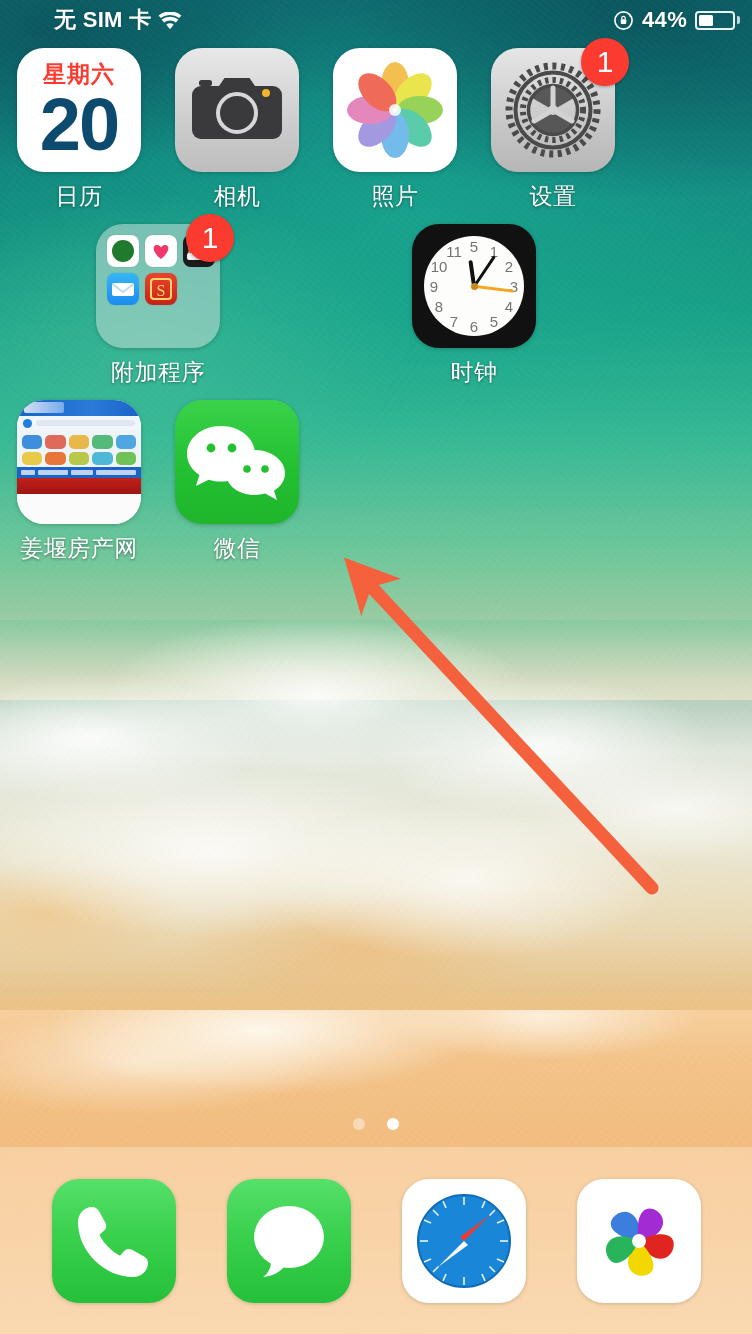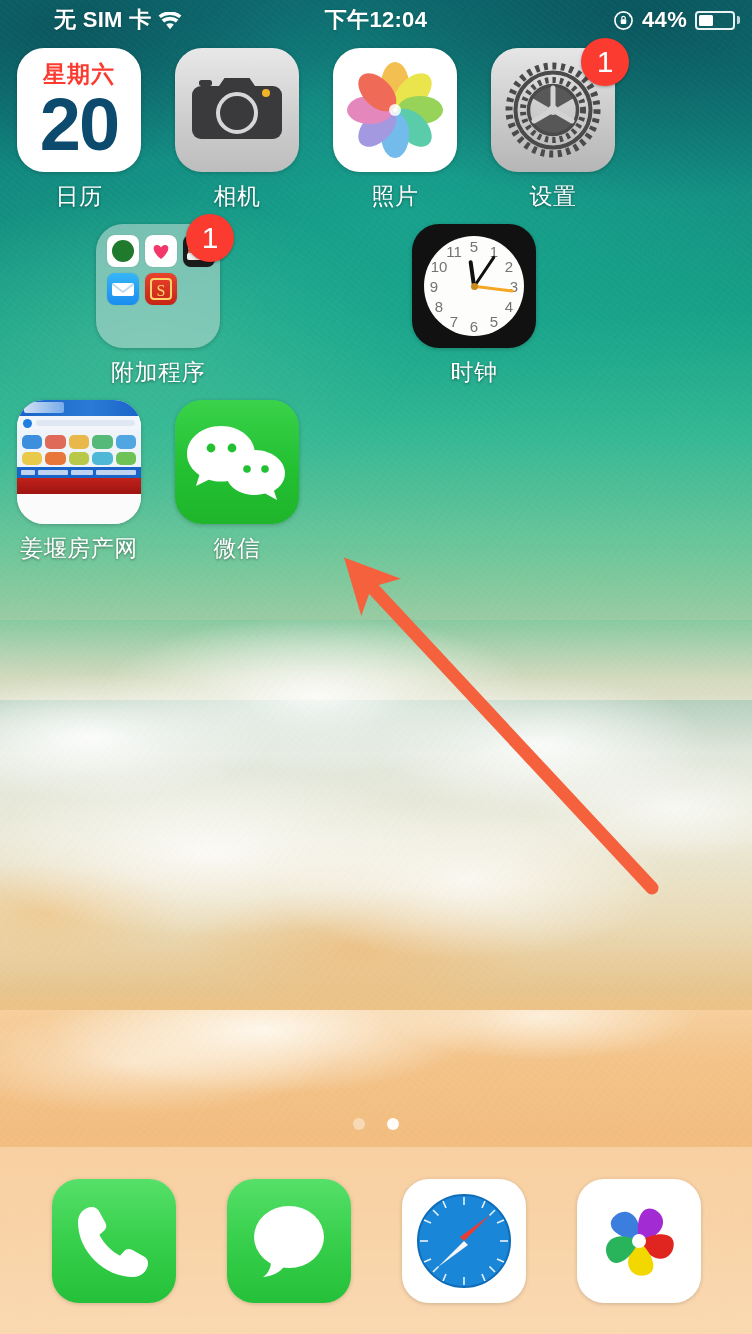--- a/index.html
+++ b/index.html
@@ -224,21 +224,20 @@
       <span>无 SIM 卡</span>
       <span class="wifi-icon">
         <svg viewBox="0 0 24 19" width="24" height="19">
           <path d="M12 17.2 L8.2 12.6 A6.4 6.4 0 0 1 15.8 12.6 Z" fill="#fff"></path>
           <path d="M3.6 7.6 A13.4 13.4 0 0 1 20.4 7.6 L17.9 10.6 A9.6 9.6 0 0 0 6.1 10.6 Z" fill="#fff"></path>
           <path d="M0.6 3.4 A18.4 18.4 0 0 1 23.4 3.4 L21.2 6.1 A14.9 14.9 0 0 0 2.8 6.1 Z" fill="#fff"></path>
         </svg>
       </span>
     </div>
 
-    <div id="sb-center">下午12:04</div>
 
     <div id="sb-right">
       <span class="rotlock-icon">
         <svg viewBox="0 0 22 22" width="21" height="21">
           <circle cx="11" cy="11" r="9" fill="none" stroke="#fff" stroke-width="1.7"></circle>
           <rect x="8.1" y="9.6" width="5.8" height="5" rx="1.1" fill="#fff"></rect>
           <path d="M9.2 9.6 v-1.1 a1.8 1.8 0 0 1 3.6 0 v1.1" fill="none" stroke="#fff" stroke-width="1.3"></path>
           <path d="M16.6 4.6 l2.6 1.1 l-1.2 2.5 z" fill="#fff"></path>
         </svg>
       </span>

